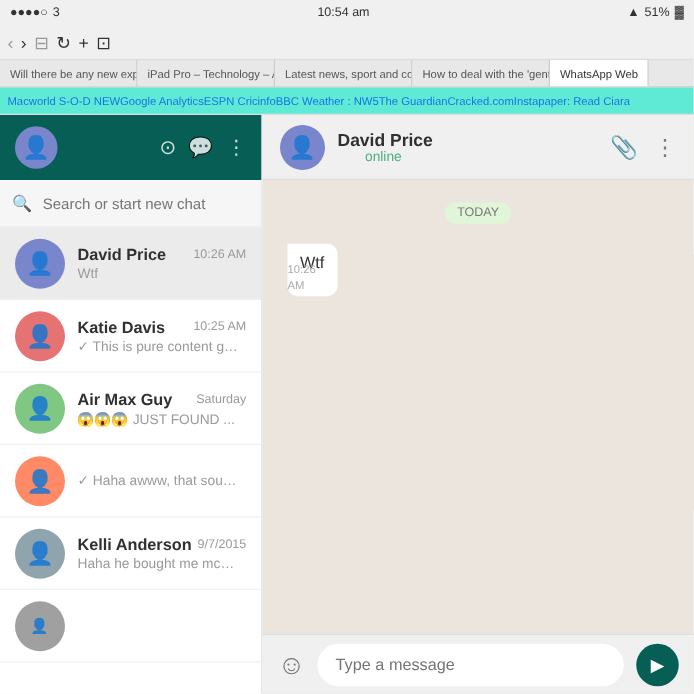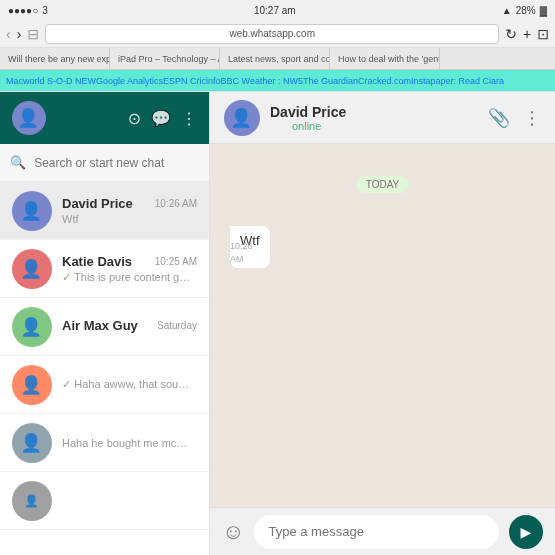--- a/index.html
+++ b/index.html
@@ -207,25 +207,25 @@
       overflow: hidden;
     }
     .chat-header-info { flex: 1; }
     .chat-header-name { font-size: 14px; font-weight: 600; color: #303030; }
     .chat-header-status { font-size: 11px; color: #4caf80; margin-left: 22px; }
     .chat-header-icons { display: flex; gap: 12px; align-items: center; }
     .header-icon { color: #777; font-size: 18px; cursor: pointer; }
 
     .messages-area {
       flex: 1;
-      padding: 24px 20px;
+      padding: 10px 20px;
       overflow-y: auto;
       display: flex;
       flex-direction: column;
-      gap: 25px;
+      gap: 8px;
       border-radius: 10px;
     }
 
     .date-divider {
       display: flex;
       justify-content: center;
       margin: 8px 0;
     }
     .date-badge {
       background: #e1f5d9;
@@ -315,45 +315,43 @@
     .check-icon { color: #92a58c; font-size: 11px; }
   </style>
 </head>
 <body>
 
 <div class="status-bar">
   <div class="status-left">
     <span>●●●●○</span>
     <span>3</span>
   </div>
-  <div>10:27 am</div>
+  <div>10:54 am</div>
   <div class="status-right">
     <span>▲</span>
-    <span>28%</span>
+    <span>51%</span>
     <span>▓</span>
   </div>
 </div>
 
 <div class="browser-bar">
   <span class="browser-btn">‹</span>
   <span class="browser-btn active">›</span>
   <span class="browser-btn">⊟</span>
-  <div class="address-bar">
-    <span>web.whatsapp.com</span>
-  </div>
   <span class="browser-btn active">↻</span>
   <span class="browser-btn active">+</span>
   <span class="browser-btn active">⊡</span>
 </div>
 
 <div class="tab-bar">
   <div class="tab">Will there be any new expans...</div>
   <div class="tab">iPad Pro – Technology – Apple</div>
   <div class="tab">Latest news, sport and comm...</div>
   <div class="tab">How to deal with the 'gentle...</div>
+  <div class="tab active">WhatsApp Web</div>
 </div>
 
 <div class="bookmarks-bar">
   <span class="bookmark">Macworld S-O-D NEW</span>
   <span class="bookmark">Google Analytics</span>
   <span class="bookmark">ESPN Cricinfo</span>
   <span class="bookmark">BBC Weather : NW5</span>
   <span class="bookmark">The Guardian</span>
   <span class="bookmark">Cracked.com</span>
   <span class="bookmark">Instapaper: Read Ciara</span>
@@ -410,37 +408,42 @@
 
       <div class="chat-item">
         <div class="chat-avatar av-airmax">
           <div class="person-icon">👤</div>
         </div>
         <div class="chat-info">
           <div class="chat-name-row">
             <span class="chat-name">Air Max Guy</span>
             <span class="chat-time">Saturday</span>
           </div>
+          <div class="chat-msg">😱😱😱 JUST FOUND ...</div>
         </div>
       </div>
 
       <div class="chat-item">
         <div class="chat-avatar av-ciara">
           <div class="person-icon">👤</div>
         </div>
         <div class="chat-info">
           <div class="chat-msg"><span class="check-icon">✓</span> Haha awww, that sound...</div>
         </div>
       </div>
 
       <div class="chat-item">
         <div class="chat-avatar av-kelli">
           <div class="person-icon">👤</div>
         </div>
         <div class="chat-info">
+          <div class="chat-name-row">
+            <span class="chat-name">Kelli Anderson</span>
+            <span class="chat-time">9/7/2015</span>
+          </div>
           <div class="chat-msg">Haha he bought me mcddon...</div>
         </div>
       </div>
 
       <div class="chat-item" style="height:30px; overflow:hidden;">
         <div class="chat-avatar av-unknown">
           <div class="person-icon" style="font-size:12px;">👤</div>
         </div>
         <div class="chat-info">
           <div class="chat-name-row">

